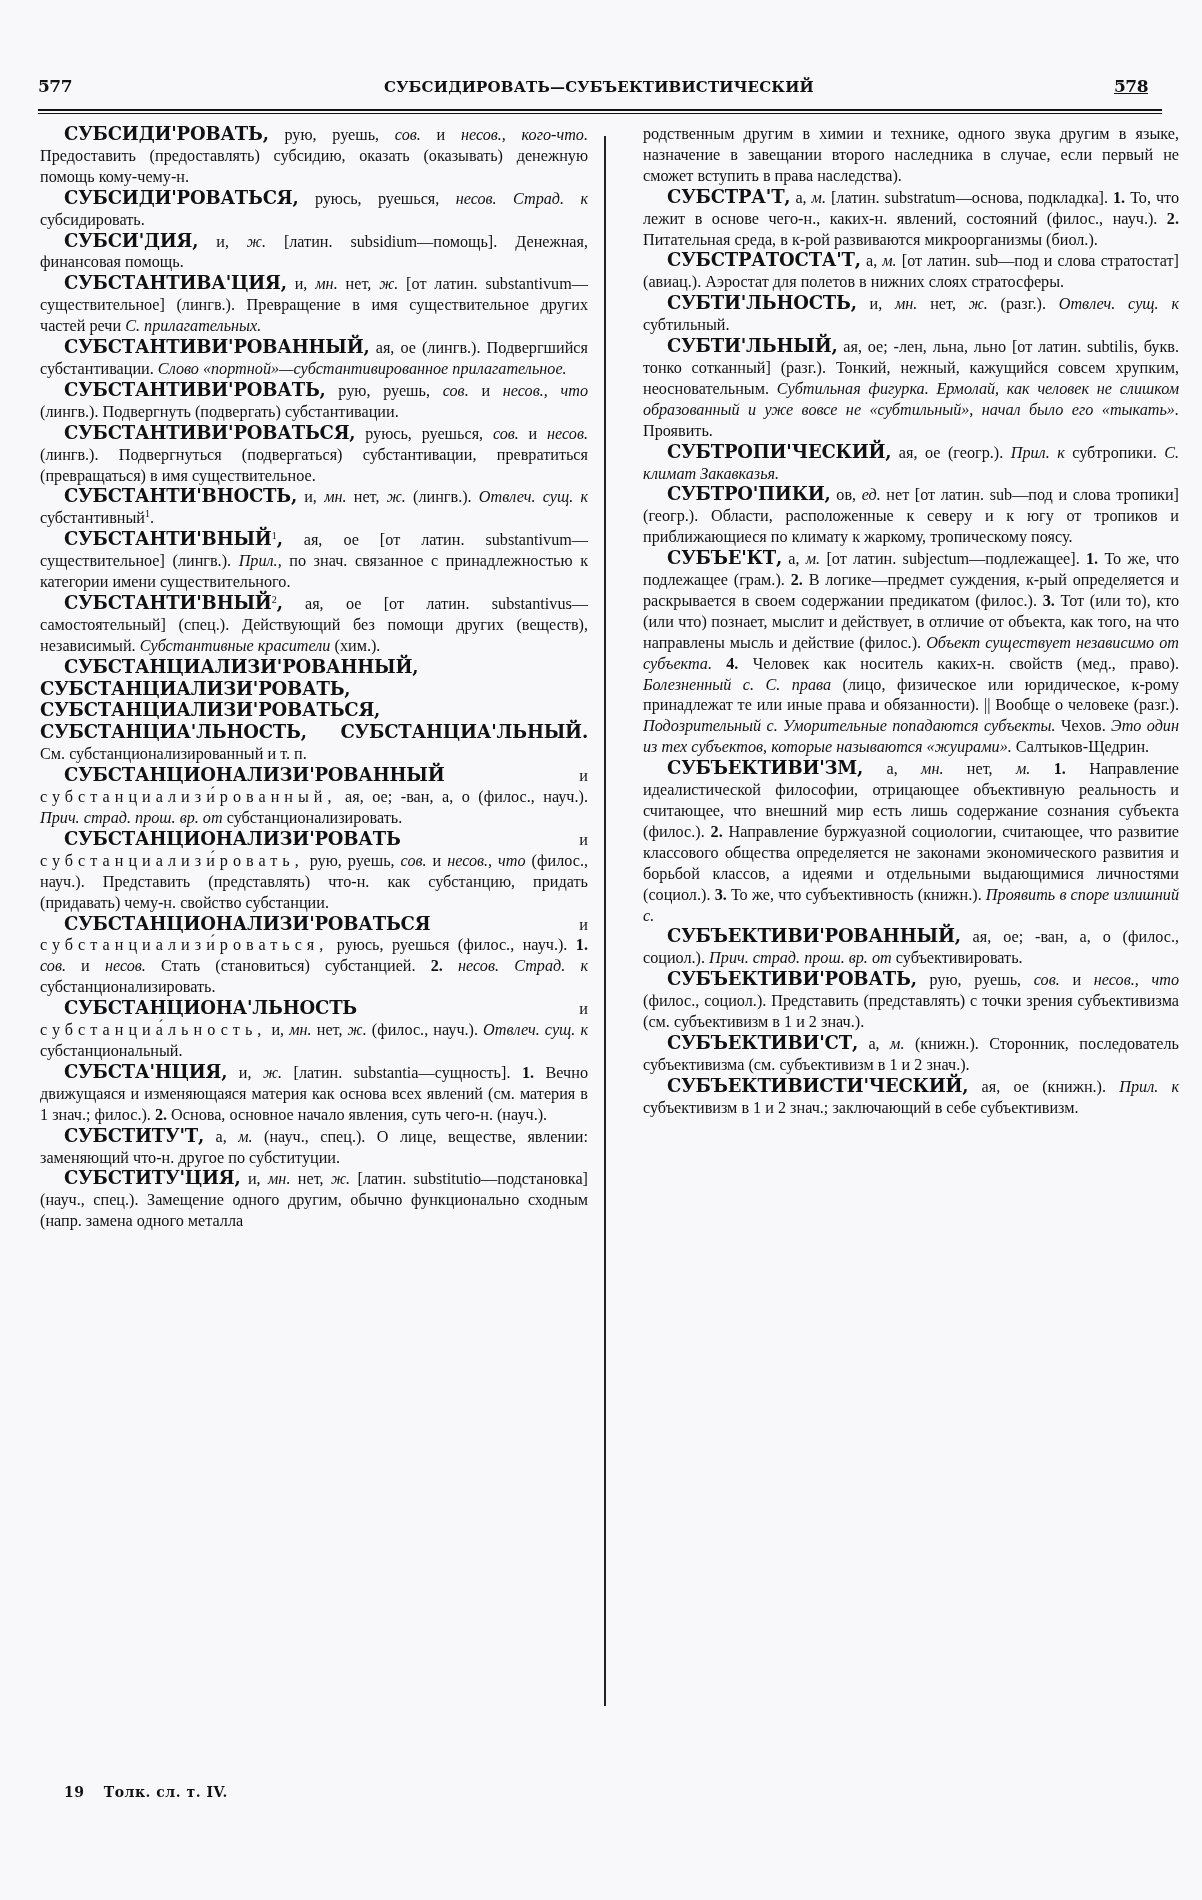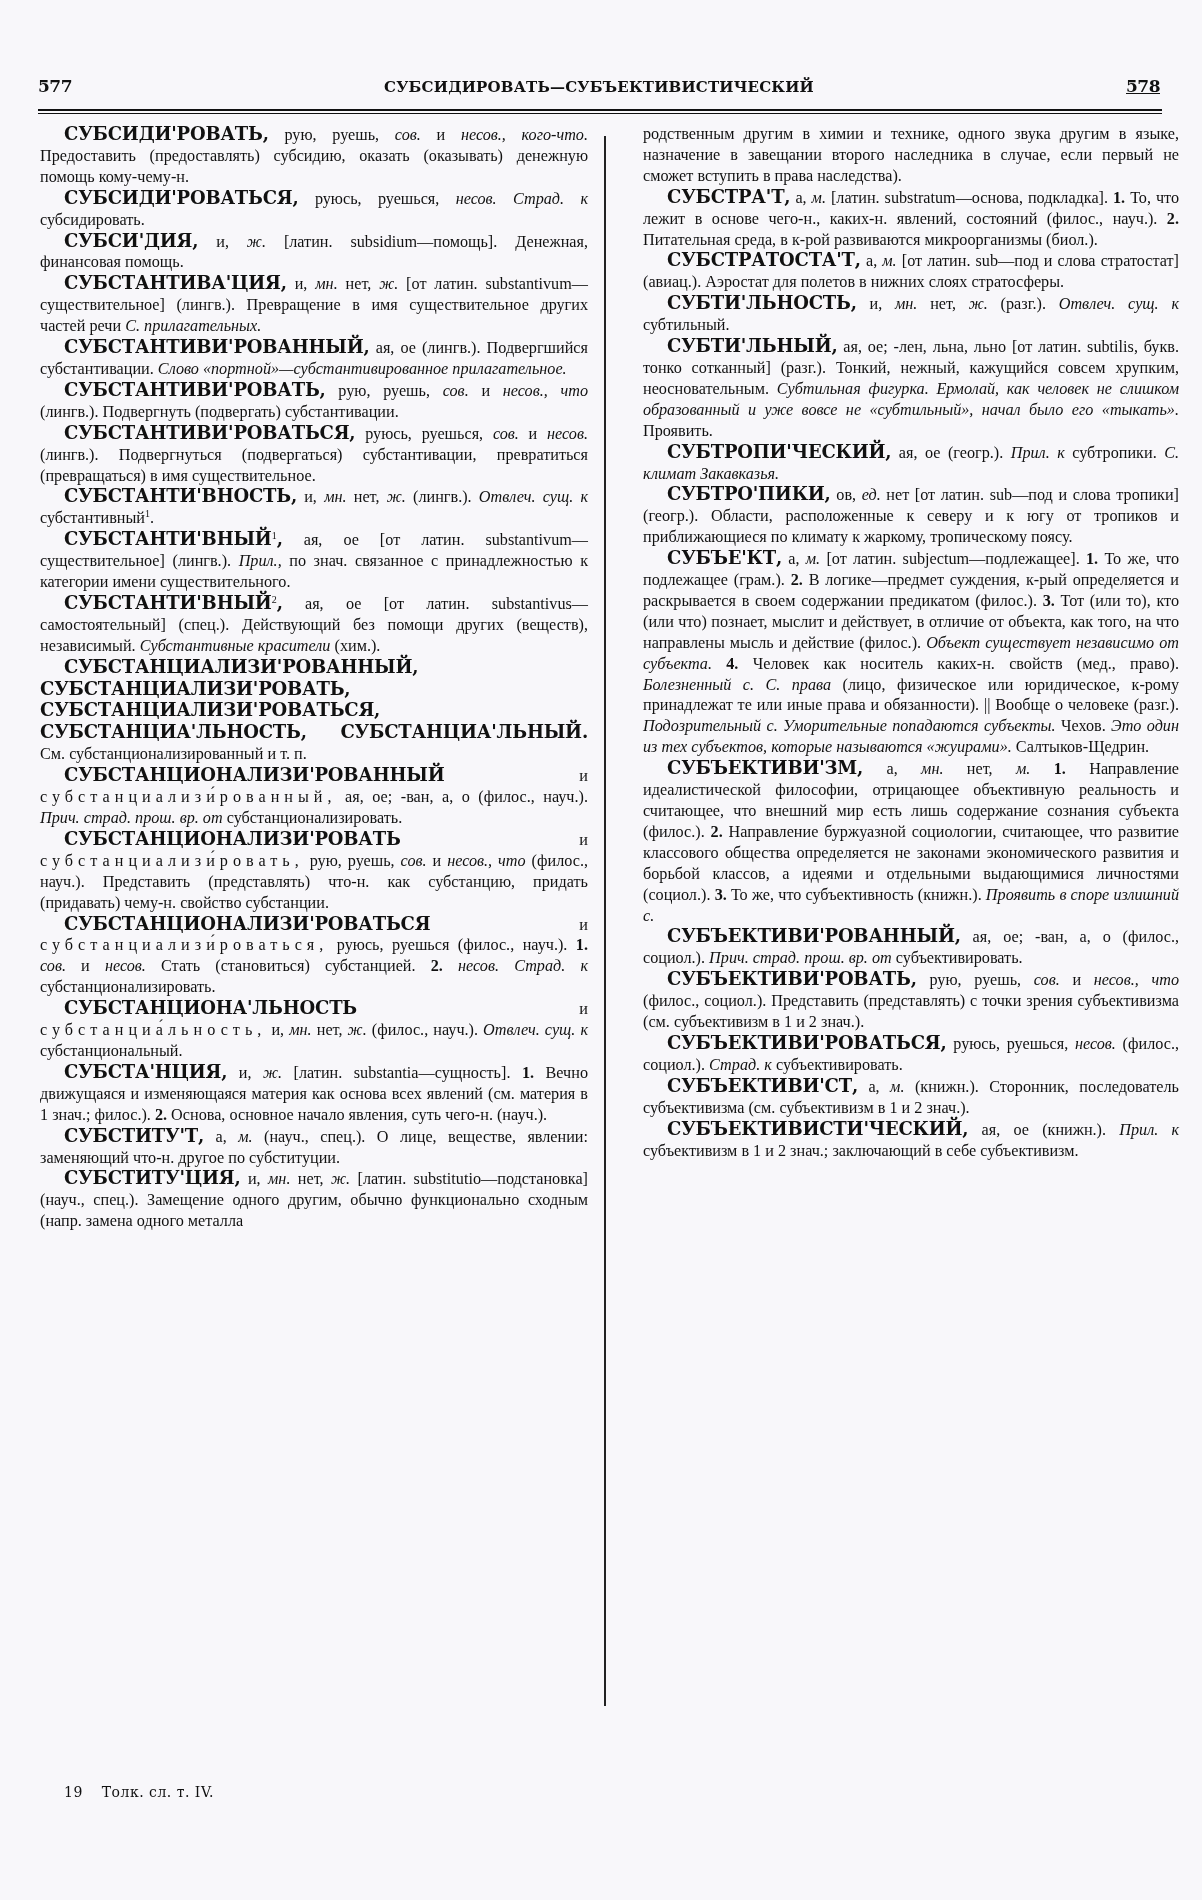--- a/index.html
+++ b/index.html
@@ -12,21 +12,21 @@
     overflow: hidden;
   }
   .header {
     position: absolute; left: 38px; top: 76px; width: 1122px; height: 30px;
   }
   .header .pg-left, .header .pg-right {
     position: absolute; top: 0; font-weight: bold; font-size: 17px;
     font-family: "DejaVu Serif", serif; letter-spacing: -0.5px;
   }
   .header .pg-left { left: 0; }
-  .header .pg-right { right: 0; text-decoration: underline; }
+  .header .pg-right { right: 12px; text-decoration: underline; }
   .header .title {
     position: absolute; left: 0; right: 0; top: 2px; text-align: center;
     font-weight: bold; font-size: 15px; letter-spacing: 0.2px;
     font-family: "DejaVu Serif", serif;
   }
   .rule {
     position: absolute; left: 38px; width: 1124px; top: 109px; height: 5px;
     border-top: 2px solid #111; border-bottom: 1.5px solid #111;
     box-sizing: border-box;
   }
@@ -44,21 +44,21 @@
   }
   .entry { margin: 0; text-indent: 24px; hyphens: manual; }
   .entry.cont { text-indent: 0; }
   .hw { font-weight: bold; font-family: "DejaVu Serif", serif; font-size: 18px; letter-spacing: -0.2px; }
   .it { font-style: italic; }
   .b { font-weight: bold; }
   .sp { letter-spacing: 5px; margin-top: 12px; }
   sup { font-size: 10px; line-height: 0; }
   .footer {
     position: absolute; left: 64px; top: 1784px; font-size: 14px;
-    font-family: "DejaVu Serif", serif; font-weight: normal; letter-spacing: 0.5px;
+    font-family: "DejaVu Serif", serif; font-weight: bold; letter-spacing: 0.5px;
   }
   .footer .sig { margin-right: 14px; }
 </style>
 </head>
 <body>
 
 <div class="header">
   <span class="pg-left">577</span>
   <span class="title">СУБСИДИРОВАТЬ—СУБЪЕКТИВИСТИЧЕСКИЙ</span>
   <span class="pg-right">578</span>
@@ -91,21 +91,20 @@
     <p class="entry"><span class="hw">СУБСТРА'Т,</span><span> а, </span><span class="it">м.</span><span> [латин. substratum—основа, подкладка]. </span><span class="b">1.</span><span> То, что лежит в основе чего-н., каких-н. явлений, состояний (филос., науч.). </span><span class="b">2.</span><span> Питательная среда, в к-рой развиваются микроорганизмы (биол.).</span></p>
     <p class="entry"><span class="hw">СУБСТРАТОСТА'Т,</span><span> а, </span><span class="it">м.</span><span> [от латин. sub—под и слова стратостат] (авиац.). Аэростат для полетов в нижних слоях стратосферы.</span></p>
     <p class="entry"><span class="hw">СУБТИ'ЛЬНОСТЬ,</span><span> и, </span><span class="it">мн.</span><span> нет, </span><span class="it">ж.</span><span> (разг.). </span><span class="it">Отвлеч. сущ. к</span><span> субтильный.</span></p>
     <p class="entry"><span class="hw">СУБТИ'ЛЬНЫЙ,</span><span> ая, ое; -лен, льна, льно [от латин. subtilis, букв. тонко сотканный] (разг.). Тонкий, нежный, кажущийся совсем хрупким, неосновательным. </span><span class="it">Субтильная фигурка. Ермолай, как человек не слишком образованный и уже вовсе не «субтильный», начал было его «тыкать».</span><span> Проявить.</span></p>
     <p class="entry"><span class="hw">СУБТРОПИ'ЧЕСКИЙ,</span><span> ая, ое (геогр.). </span><span class="it">Прил. к</span><span> субтропики. </span><span class="it">С. климат Закавказья.</span></p>
     <p class="entry"><span class="hw">СУБТРО'ПИКИ,</span><span> ов, </span><span class="it">ед.</span><span> нет [от латин. sub—под и слова тропики] (геогр.). Области, расположенные к северу и к югу от тропиков и приближающиеся по климату к жаркому, тропическому поясу.</span></p>
     <p class="entry"><span class="hw">СУБЪЕ'КТ,</span><span> а, </span><span class="it">м.</span><span> [от латин. subjectum—подлежащее]. </span><span class="b">1.</span><span> То же, что подлежащее (грам.). </span><span class="b">2.</span><span> В логике—предмет суждения, к-рый определяется и раскрывается в своем содержании предикатом (филос.). </span><span class="b">3.</span><span> Тот (или то), кто (или что) познает, мыслит и действует, в отличие от объекта, как того, на что направлены мысль и действие (филос.). </span><span class="it">Объект существует независимо от субъекта.</span><span> </span><span class="b">4.</span><span> Человек как носитель каких-н. свойств (мед., право). </span><span class="it">Болезненный с. С. права</span><span> (лицо, физическое или юридическое, к-рому принадлежат те или иные права и обязанности). || Вообще о человеке (разг.). </span><span class="it">Подозрительный с. Уморительные попадаются субъекты.</span><span> Чехов. </span><span class="it">Это один из тех субъектов, которые называются «жуирами».</span><span> Салтыков-Щедрин.</span></p>
     <p class="entry"><span class="hw">СУБЪЕКТИВИ'ЗМ,</span><span> а, </span><span class="it">мн.</span><span> нет, </span><span class="it">м.</span><span> </span><span class="b">1.</span><span> Направление идеалистической философии, отрицающее объективную реальность и считающее, что внешний мир есть лишь содержание сознания субъекта (филос.). </span><span class="b">2.</span><span> Направление буржуазной социологии, считающее, что развитие классового общества определяется не законами экономического развития и борьбой классов, а идеями и отдельными выдающимися личностями (социол.). </span><span class="b">3.</span><span> То же, что субъективность (книжн.). </span><span class="it">Проявить в споре излишний с.</span></p>
     <p class="entry"><span class="hw">СУБЪЕКТИВИ'РОВАННЫЙ,</span><span> ая, ое; -ван, а, о (филос., социол.). </span><span class="it">Прич. страд. прош. вр. от</span><span> субъективировать.</span></p>
     <p class="entry"><span class="hw">СУБЪЕКТИВИ'РОВАТЬ,</span><span> рую, руешь, </span><span class="it">сов.</span><span> и </span><span class="it">несов., что</span><span> (филос., социол.). Представить (представлять) с точки зрения субъективизма (см. субъективизм в 1 и 2 знач.).</span></p>
-    <p class="entry"><span class="hw">СУБЪЕКТИВИ'РОВАТЬСЯ,</span><span> руюсь, руешься, </span><span class="it">несов.</span><span> (филос., социол.). </span><span class="it">Страд. к</span><span> субъективировать.</span></p>
     <p class="entry"><span class="hw">СУБЪЕКТИВИ'СТ,</span><span> а, </span><span class="it">м.</span><span> (книжн.). Сторонник, последователь субъективизма (см. субъективизм в 1 и 2 знач.).</span></p>
     <p class="entry"><span class="hw">СУБЪЕКТИВИСТИ'ЧЕСКИЙ,</span><span> ая, ое (книжн.). </span><span class="it">Прил. к</span><span> субъективизм в 1 и 2 знач.; заключающий в себе субъективизм.</span></p>
   </div>
 
 <div class="footer">
   <span class="sig">19</span>
   <span>Толк. сл. т. IV.</span>
 </div>
 
 </body></html>

